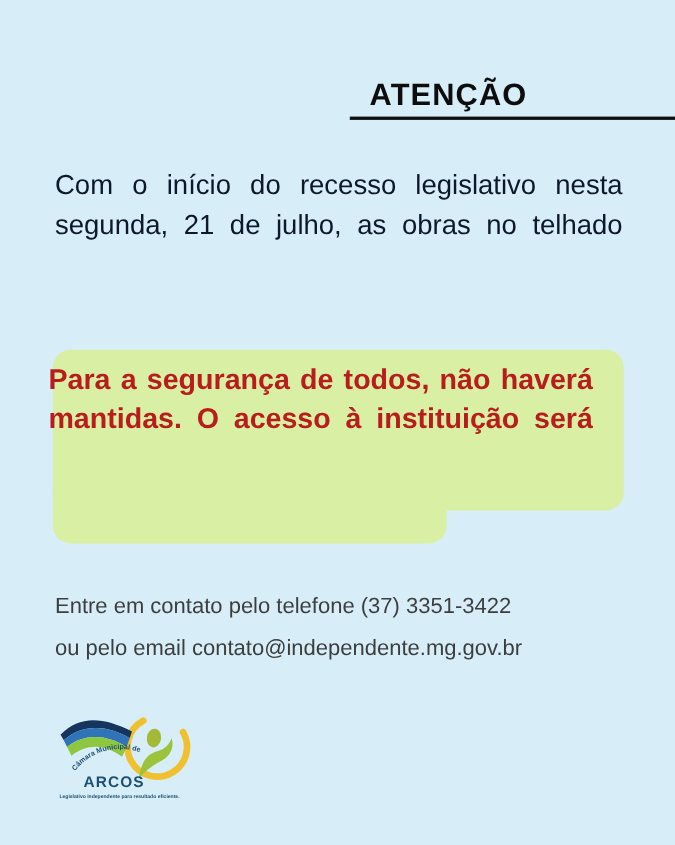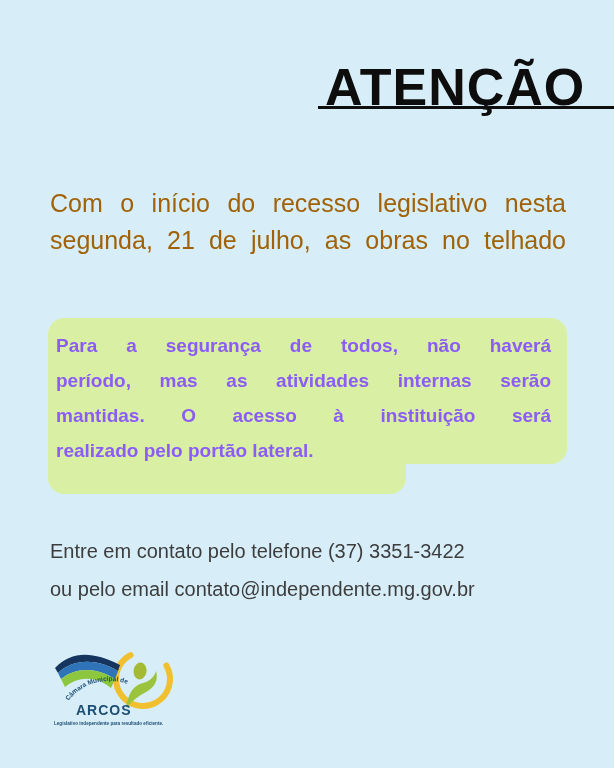--- a/index.html
+++ b/index.html
@@ -9,68 +9,67 @@
     position: relative;
     overflow: hidden;
     font-family: "Liberation Sans", sans-serif;
   }
   .canvas { position: absolute; inset: 0; }
 
   
   .title {
     position: absolute;
     left: 320px; top: 56px;
-    font-size: 52px; font-weight: bold;
+    font-size: 28px; font-weight: bold;
     letter-spacing: 1px;
     color: #0d0d0d;
     line-height: 1;
-    margin: 5px;
+    margin: 16px;
     text-align: right;
   }
   .title-underline {
     position: absolute;
     left: 318px; top: 106px;
     width: 296px; height: 3px;
     background: #0f0f0f;
   }
 
   
   .ln { white-space: nowrap; }
   .jline { text-align: justify; text-align-last: justify; white-space: normal; }
 
   
   .intro {
     position: absolute;
     left: 50px; top: 150px; width: 516px;
     font-size: 25px; line-height: 37px;
-    color: #a16207;
-    margin-top: 35px;
+    color: #0f172a;
   }
 
   
   .hl-bg1 {
     position: absolute;
     left: 48px; top: 318px;
     width: 519px; height: 146px;
     background: #d9f0a4;
     border-radius: 16px;
   }
   .hl-bg2 {
     position: absolute;
     left: 48px; top: 446px;
     width: 358px; height: 48px;
     background: #d9f0a4;
     border-radius: 0 16px 16px 16px;
   }
   .hl-text {
     position: absolute;
-    left: 56px; top: 328px; width: 495px;
-    font-size: 19px; font-weight: bold;
+    left: 44px; top: 328px; width: 495px;
+    font-size: 26px; font-weight: bold;
     line-height: 35px;
-    color: #8b5cf6;
+    color: #b91c1c;
   }
 
   
   .contact {
     position: absolute;
     left: 50px; top: 532px; width: 540px;
     font-size: 20px; line-height: 38px;
     color: #3d3d3d;
   }
 
@@ -91,23 +90,21 @@
 
   <div class="intro">
     <div class="jline">Com o início do recesso legislativo nesta</div>
     <div class="jline">segunda, 21 de julho, as obras no telhado</div>
   </div>
 
   <div class="hl-bg1"></div>
   <div class="hl-bg2"></div>
   <div class="hl-text">
     <div class="jline">Para a segurança de todos, não haverá</div>
-    <div class="jline">período, mas as atividades internas serão</div>
     <div class="jline">mantidas. O acesso à instituição será</div>
-    <div class="ln">realizado pelo portão lateral.</div>
   </div>
 
   <div class="contact">
     <div class="ln">Entre em contato pelo telefone (37) 3351-3422</div>
     <div class="ln">ou pelo email contato@independente.mg.gov.br</div>
   </div>
 
   <svg class="logo" viewBox="0 0 130 84" aria-hidden="true">
 
     <g>

